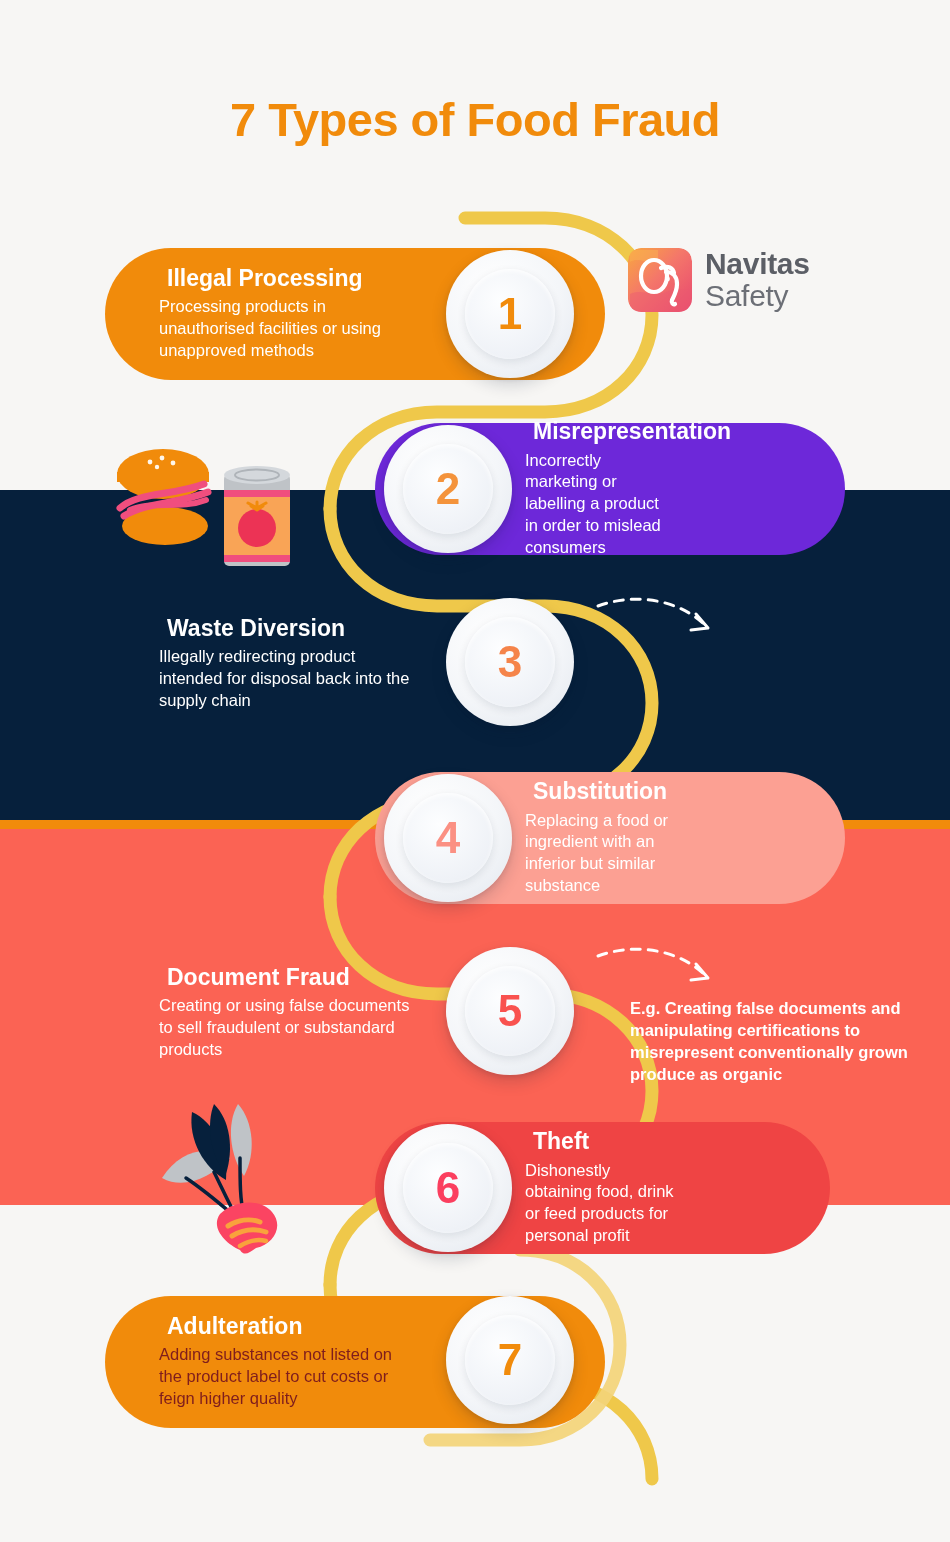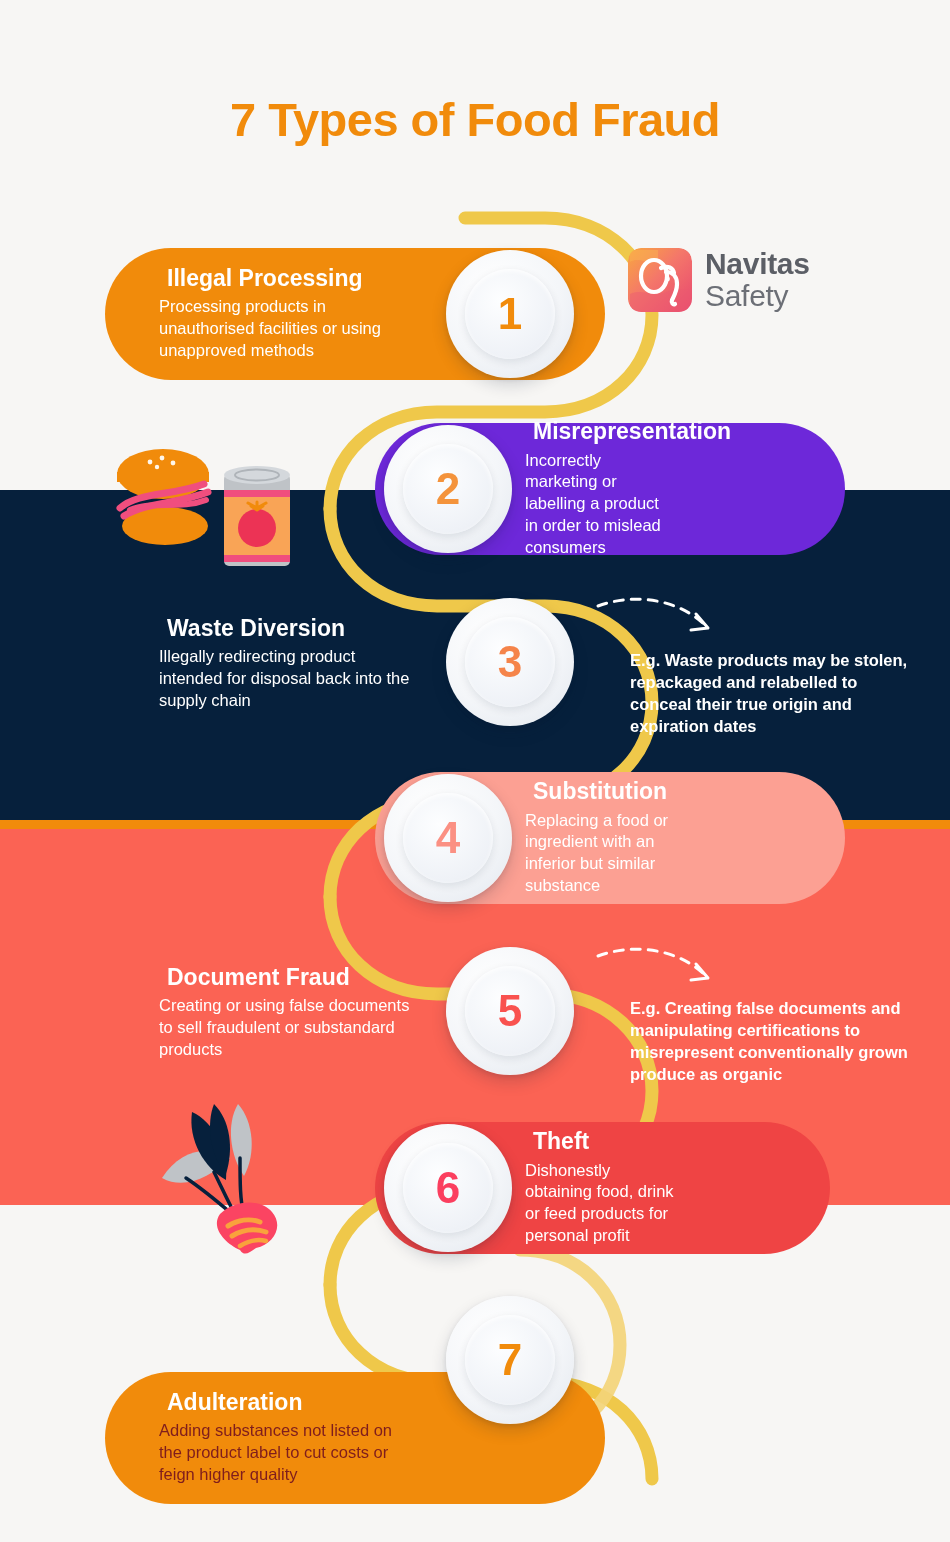--- a/index.html
+++ b/index.html
@@ -197,21 +197,20 @@
     </div>
   </div>
   <div class="disc" style="left:446px; top:598px;">
     <span class="num" style="color:#F5844A;">3</span>
   </div>
 
   <svg class="art" style="left:596px; top:592px;" width="140" height="50" viewBox="0 0 140 50" aria-hidden="true">
     <path d="M2 14 C40 0 84 8 110 34" stroke="#FFFFFF" stroke-width="3" fill="none" stroke-dasharray="9 8" stroke-linecap="round"></path>
     <path d="M100 22 L112 36 L95 38" stroke="#FFFFFF" stroke-width="3" fill="none" stroke-linejoin="round" stroke-linecap="round"></path>
   </svg>
-  <div class="eg-note" style="left:630px; top:650px; width:290px;">E.g. Waste products may be stolen, repackaged and relabelled to conceal their true origin and expiration dates</div>
 
   <div class="card" style="left:375px; top:772px; width:470px; background:#FCA093;">
     <div class="txt" style="padding-left:150px; max-width:300px;">
       <h3 style="color:#FFFFFF;">Substitution</h3>
       <p style="color:#FFFFFF;">Replacing a food or ingredient with an inferior but similar substance</p>
     </div>
   </div>
   <div class="disc" style="left:384px; top:774px;">
     <span class="num" style="color:#FB9083;">4</span>
   </div>
@@ -235,21 +234,21 @@
   <div class="card" style="left:375px; top:1122px; width:455px; background:#ef4444;">
     <div class="txt" style="padding-left:150px; max-width:300px;">
       <h3 style="color:#FFFFFF;">Theft</h3>
       <p style="color:#FFFFFF;">Dishonestly obtaining food, drink or feed products for personal profit</p>
     </div>
   </div>
   <div class="disc" style="left:384px; top:1124px;">
     <span class="num" style="color:#FB3F5F;">6</span>
   </div>
 
-  <div class="card" style="left:105px; top:1372px; width:500px; background:#F18B0B;">
+  <div class="card" style="left:105px; top:1296px; width:500px; background:#F18B0B;">
     <div class="txt" style="padding-left:54px; max-width:310px;">
       <h3 style="color:#FFFFFF;">Adulteration</h3>
       <p style="color:#7f1d1d;">Adding substances not listed on the product label to cut costs or feign higher quality</p>
     </div>
   </div>
   <div class="disc" style="left:446px; top:1296px;">
     <span class="num" style="color:#F18B0B;">7</span>
   </div>
 
 </div>

